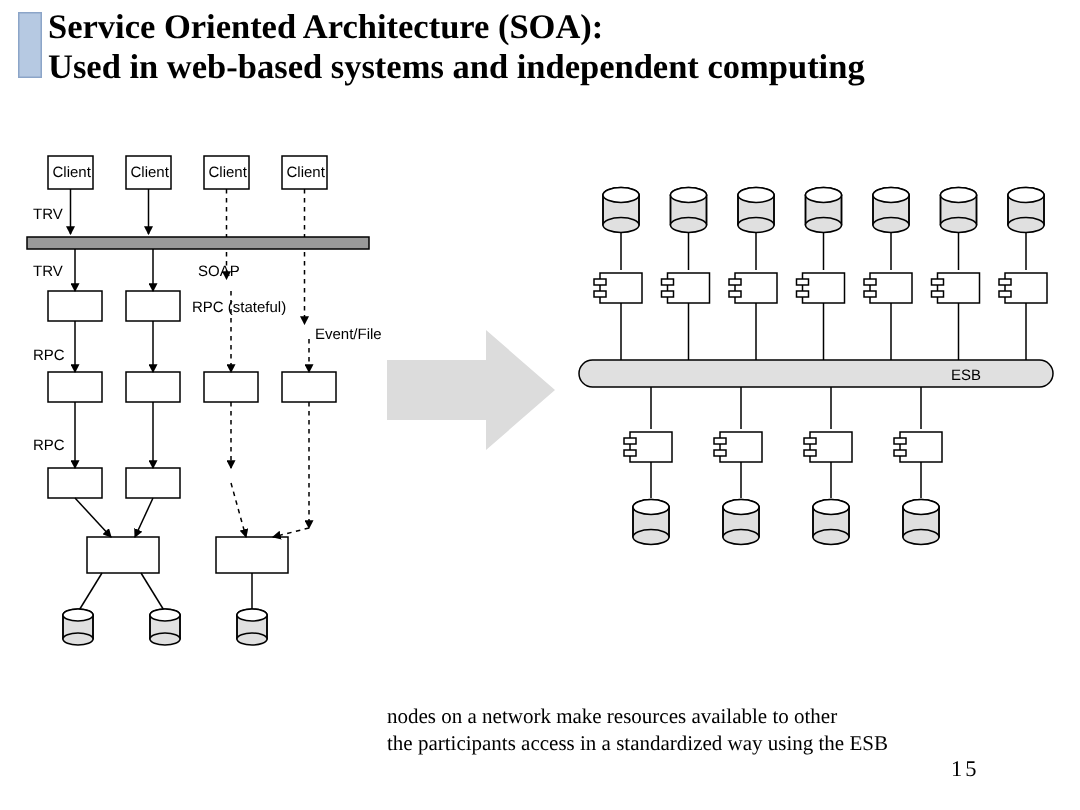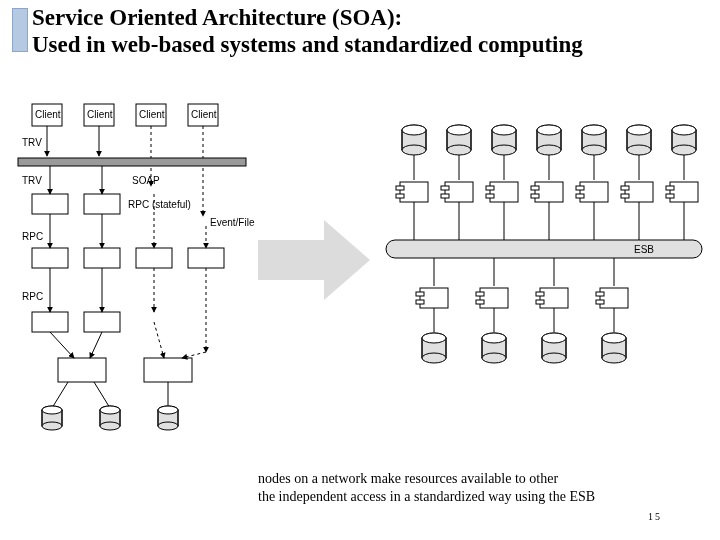--- a/index.html
+++ b/index.html
@@ -1,37 +1,37 @@
 <!DOCTYPE html>
 <html><head>
 <meta charset="utf-8">
 <style>
   html,body{margin:0;padding:0;width:720px;height:540px;font-family:"Times New Roman",serif;background:#fff;color:#000;}
   .slide{position:relative;width:572px;height:540px;}
   .bullet-bar{position:absolute;left:12px;top:8px;width:14px;height:42px;background:#b6c9e2;border:1px solid #8ca5c8;}
   .title-block{position:absolute;left:32px;top:4px;width:660px;font-size:23px;font-weight:bold;line-height:1.18;}
   .caption{position:absolute;left:258px;top:470px;width:450px;font-size:14px;font-weight:normal;line-height:1.25;}
-  .pagenum{position:absolute;left:648px;bottom:18px;font-size:10px;letter-spacing:2px;}
+  .pagenum{position:absolute;left:634px;bottom:18px;font-size:15px;letter-spacing:2px;}
   .diag{position:absolute;left:14px;top:100px;width:694px;height:360px;}
   .lbl{font:10px Arial,sans-serif;fill:#000;}
   .thin{stroke:#000;stroke-width:1;fill:none;}
   .dash{stroke:#000;stroke-width:1;stroke-dasharray:3 3;fill:none;}
   .shade{fill:#e0e0e0;stroke:#000;stroke-width:1;}
   .gray{fill:#9a9a9a;stroke:#000;stroke-width:1;}
   .white{fill:#fff;stroke:#000;stroke-width:1;}
 </style>
 </head>
 <body>
 
 <div class="slide">
   <div class="bullet-bar"></div>
 
   <div class="title-block">
     <div>Service Oriented Architecture (SOA):</div>
-    <div>Used in web-based systems and standardized computing</div>
+    <div>Used in web-based systems and independent computing</div>
   </div>
 
   <svg class="diag" viewBox="0 0 694 360">
     <defs>
       <g id="cyl">
         <ellipse cx="0" cy="-10" rx="12" ry="5" class="shade"></ellipse>
         <rect x="-12" y="-10" width="24" height="20" class="shade" stroke="none"></rect>
         <line x1="-12" y1="-10" x2="-12" y2="10" class="thin"></line>
         <line x1="12" y1="-10" x2="12" y2="10" class="thin"></line>
         <ellipse cx="0" cy="10" rx="12" ry="5" class="shade"></ellipse>
@@ -179,17 +179,17 @@
         <use href="#cyl" x="420" y="248"></use>
           <use href="#cyl" x="480" y="248"></use>
         <use href="#cyl" x="540" y="248"></use>
           <use href="#cyl" x="600" y="248"></use>
       </g>
     </g>
   </svg>
 
   <div class="caption">
     <div>nodes on a network make resources available to other</div>
-    <div> the independent access in a standardized way using the  ESB</div>
+    <div> the participants access in a standardized way using the  ESB</div>
   </div>
 
   <div class="pagenum">15</div>
 </div>
 
 </body></html>

